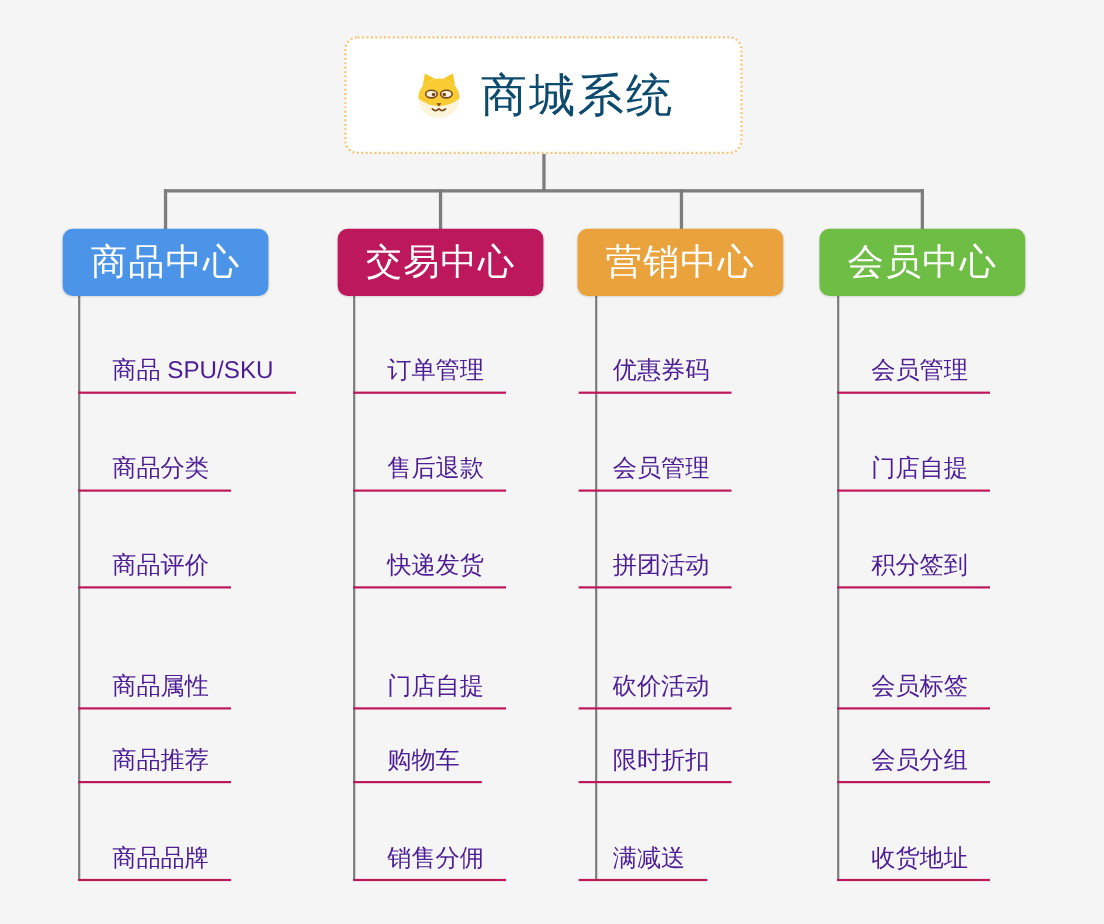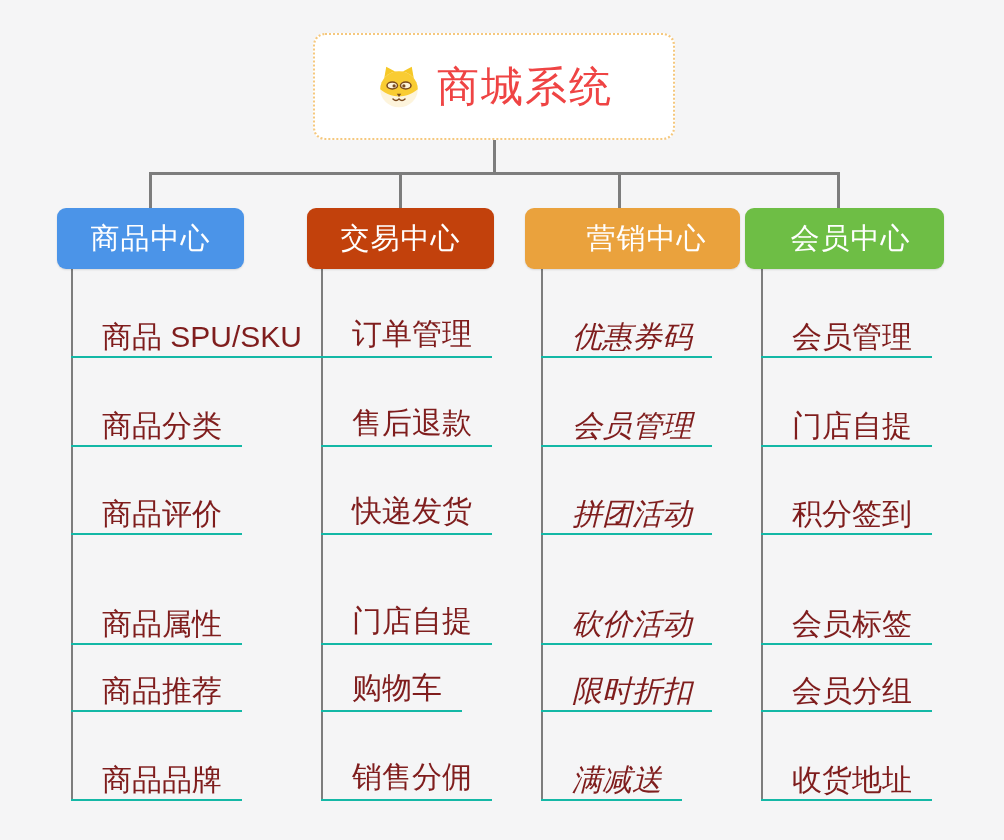--- a/index.html
+++ b/index.html
@@ -9,50 +9,50 @@
     font-family:"Liberation Sans","DejaVu Sans",sans-serif;
   }
   
   .root-node{
     position:absolute;left:313px;top:33px;width:362px;height:107px;
     background:#ffffff;border:2px dotted #f5c87e;border-radius:12px;
     box-sizing:border-box;
     display:flex;align-items:center;justify-content:center;gap:14px;
   }
   .root-title{
-    color:#ef4444;font-size:42px;letter-spacing:2px;line-height:1;
+    color:#0c4a6e;font-size:42px;letter-spacing:2px;line-height:1;
   }
   .dog-icon{display:block;}
   
   .line{position:absolute;background:#7d7d7d;}
   .stub-root      {left:493px;top:140px;width:3px;height:34px;}
   .rail           {left:149px;top:172px;width:691px;height:3px;}
   .drop           {top:172px;width:3px;height:37px;}
   .drop.d1{left:149px;} .drop.d2{left:399px;} .drop.d3{left:618px;} .drop.d4{left:837px;}
   .trunk          {top:268px;width:2px;height:532px;}
   .trunk.c1{left:71px;} .trunk.c2{left:321px;} .trunk.c3{left:541px;} .trunk.c4{left:761px;}
   
   .branch{
     position:absolute;top:208px;width:187px;height:61px;border-radius:9px;
     display:flex;align-items:center;justify-content:center;
-    color:#ffffff;font-size:29px;letter-spacing:1px;cursor:default;
+    color:#ffffff;font-size:33px;letter-spacing:1px;cursor:default;
     box-shadow:0 1px 2px rgba(0,0,0,0.12);
   }
   .branch.b1{left:57px; background:#4b94e8;}
-  .branch.b2{left:307px;background:#c2410c;}
-  .branch.b3{left:525px;background:#eaa23d;padding-left:28px;}
-  .branch.b4{left:745px;background:#6ebe45;padding-left:12px;}
+  .branch.b2{left:307px;background:#be185d;}
+  .branch.b3{left:525px;background:#eaa23d;}
+  .branch.b4{left:745px;background:#6ebe45;}
   
   .item{
     position:absolute;display:inline-block;white-space:nowrap;
     padding:0 20px 6px 31px;
-    border-bottom:2px solid #14b8a6;
-    font-size:30px;line-height:27px;color:#7f1d1d;
+    border-bottom:2px solid #be185d;
+    font-size:22px;line-height:27px;color:#4c1d95;
   }
-  .item.c1{left:71px;} .item.c2{left:321px;font-family:Liberation Mono, monospace;} .item.c3{left:541px;font-style:italic;} .item.c4{left:761px;}
+  .item.c1{left:71px;} .item.c2{left:321px;} .item.c3{left:526px;} .item.c4{left:761px;}
   .item.r1{top:323px;} .item.r2{top:412px;} .item.r3{top:500px;}
   .item.r4{top:589px;margin-top:21px;} .item.r5{top:677px;} .item.r6{top:766px;}
 </style>
 </head>
 <body>
 
 <div class="root-node">
   <svg class="dog-icon" viewBox="0 0 64 58" width="48" height="44" aria-hidden="true">
     <path d="M12 19 L15 2 L30 10 Z" fill="#f6c826"></path>
     <path d="M52 19 L49 2 L34 10 Z" fill="#f6c826"></path>

